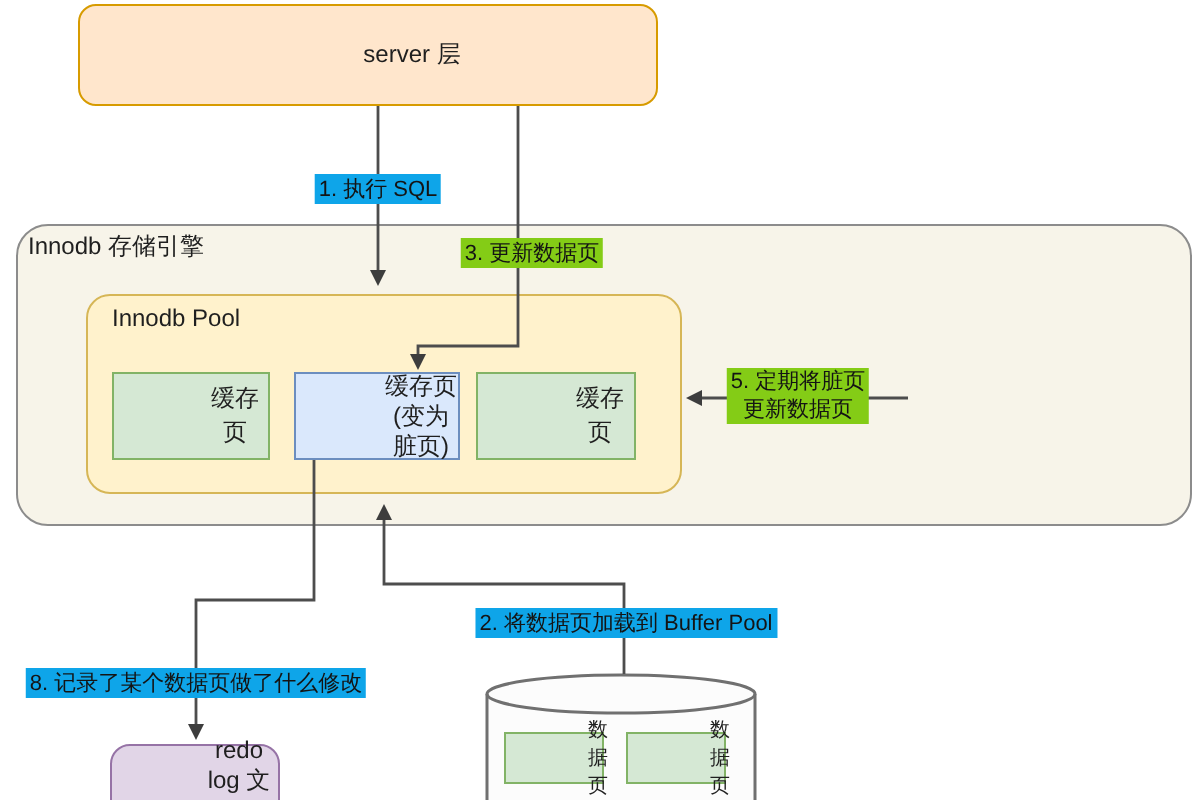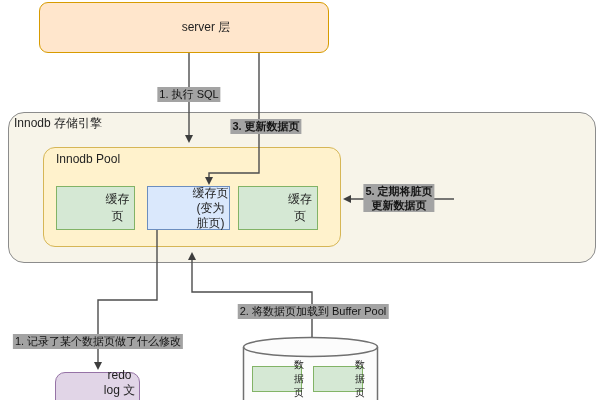--- a/index.html
+++ b/index.html
@@ -18,22 +18,22 @@
   .cp2{left:238px;top:186px;width:80px;height:44px;}
   .dirty-box{left:147px;top:186px;width:83px;height:44px;background:#DAE8FC;border:1px solid #6C8EBF;font-size:12px;line-height:15px;flex-direction:column;z-index:3;}
   .thread-box{left:454px;top:145px;width:97px;height:103px;background:#F8CECC;border:1.5px solid #B85450;border-radius:14px;font-size:12px;z-index:2;}
   .redo-box{left:55px;top:372px;width:85px;height:40px;background:#E1D5E7;border:1.5px solid #9673A6;border-radius:10px;font-size:12px;z-index:2;}
   .dp{font-size:10px;z-index:3;}
   .dp1{left:252px;top:366px;width:50px;height:26px;}
   .dp2{left:313px;top:366px;width:50px;height:26px;}
   .cyl{position:absolute;left:242px;top:336px;z-index:1;}
   #connectors{position:absolute;left:0;top:0;z-index:5;pointer-events:none;}
   .elbl{position:absolute;font-size:11px;white-space:nowrap;z-index:6;transform:translateX(-50%);padding:0 2px;color:#141414;}
-  .bg-white{background:#a3a3a3;}
-  .bg-cream{background:#a3a3a3;font-weight:bold;}
+  .bg-white{background:#0ea5e9;}
+  .bg-cream{background:#84cc16;}
   .elbl1{left:189px;top:87px;}
   .elbl2{left:313px;top:304px;}
   .elbl3{left:266px;top:119px;}
   .elbl4{left:98px;top:334px;}
   .elbl5{left:399px;top:184px;text-align:center;line-height:14px;}
 </style>
 </head>
 <body>
 
 <div id="canvas">
@@ -94,15 +94,15 @@
     </g>
   </svg>
 
   <div class="elbl elbl1 bg-white">1. 执行 SQL</div>
   <div class="elbl elbl3 bg-cream">3. 更新数据页</div>
   <div class="elbl elbl5 bg-cream">
     <div>5. 定期将脏页</div>
     <div>更新数据页</div>
   </div>
   <div class="elbl elbl2 bg-white">2. 将数据页加载到 Buffer Pool</div>
-  <div class="elbl elbl4 bg-white">1. 记录了某个数据页做了什么修改</div>
+  <div class="elbl elbl4 bg-white">8. 记录了某个数据页做了什么修改</div>
 
 </div>
 
 </body></html>

